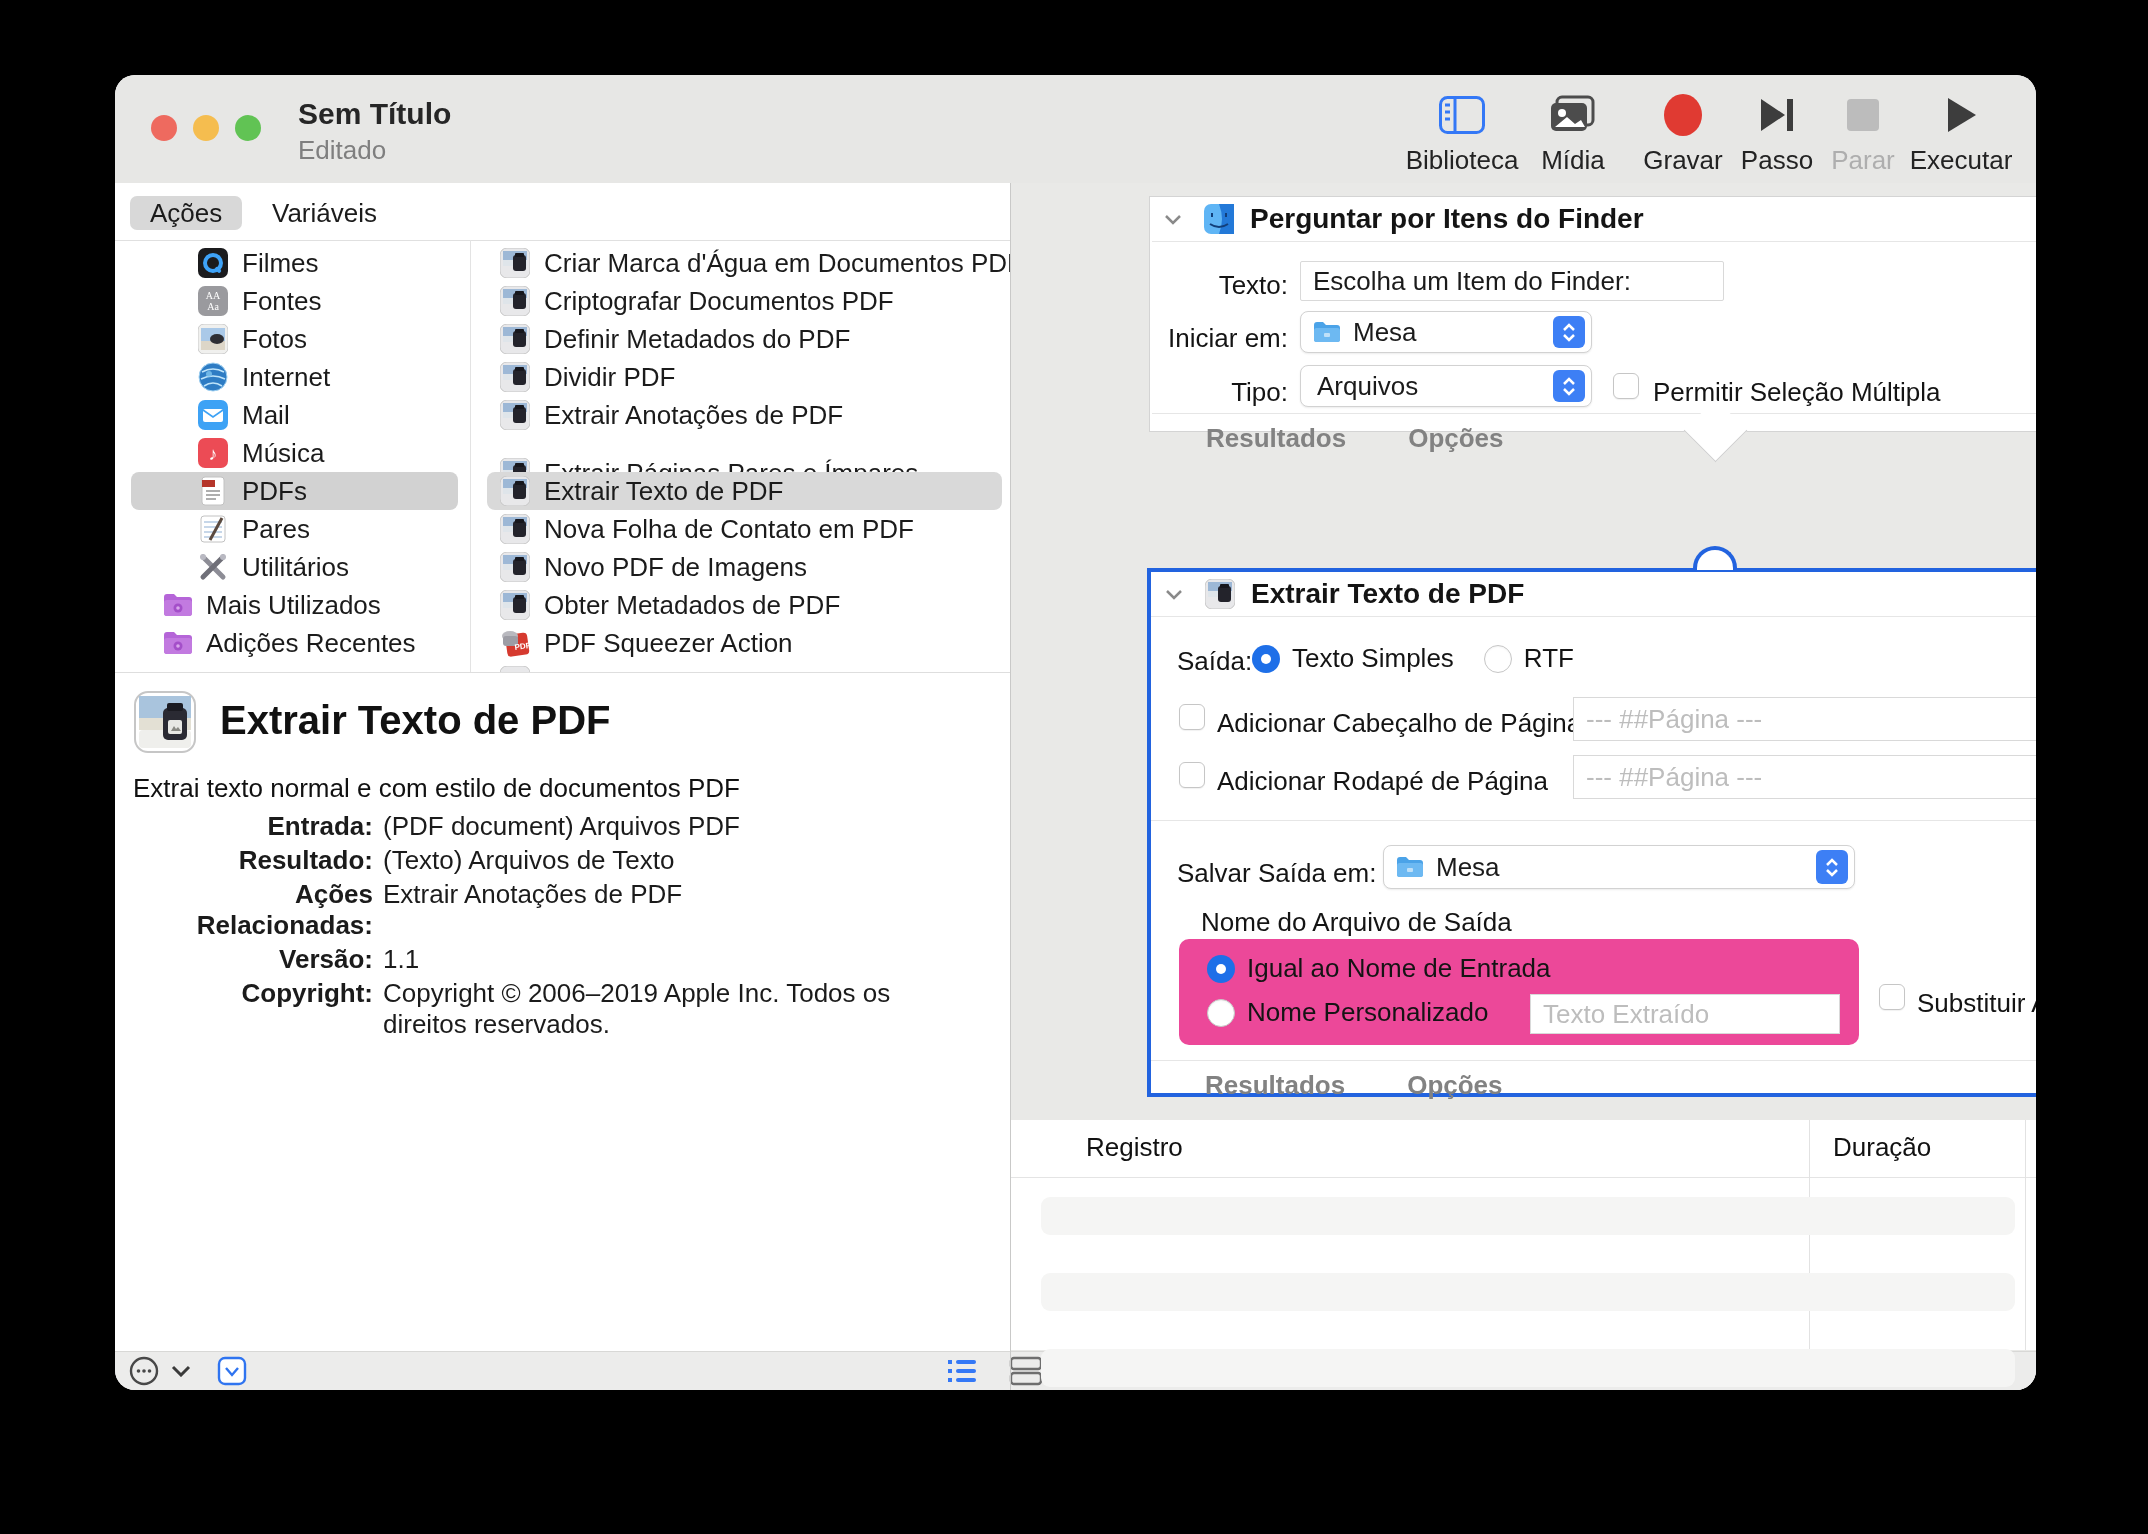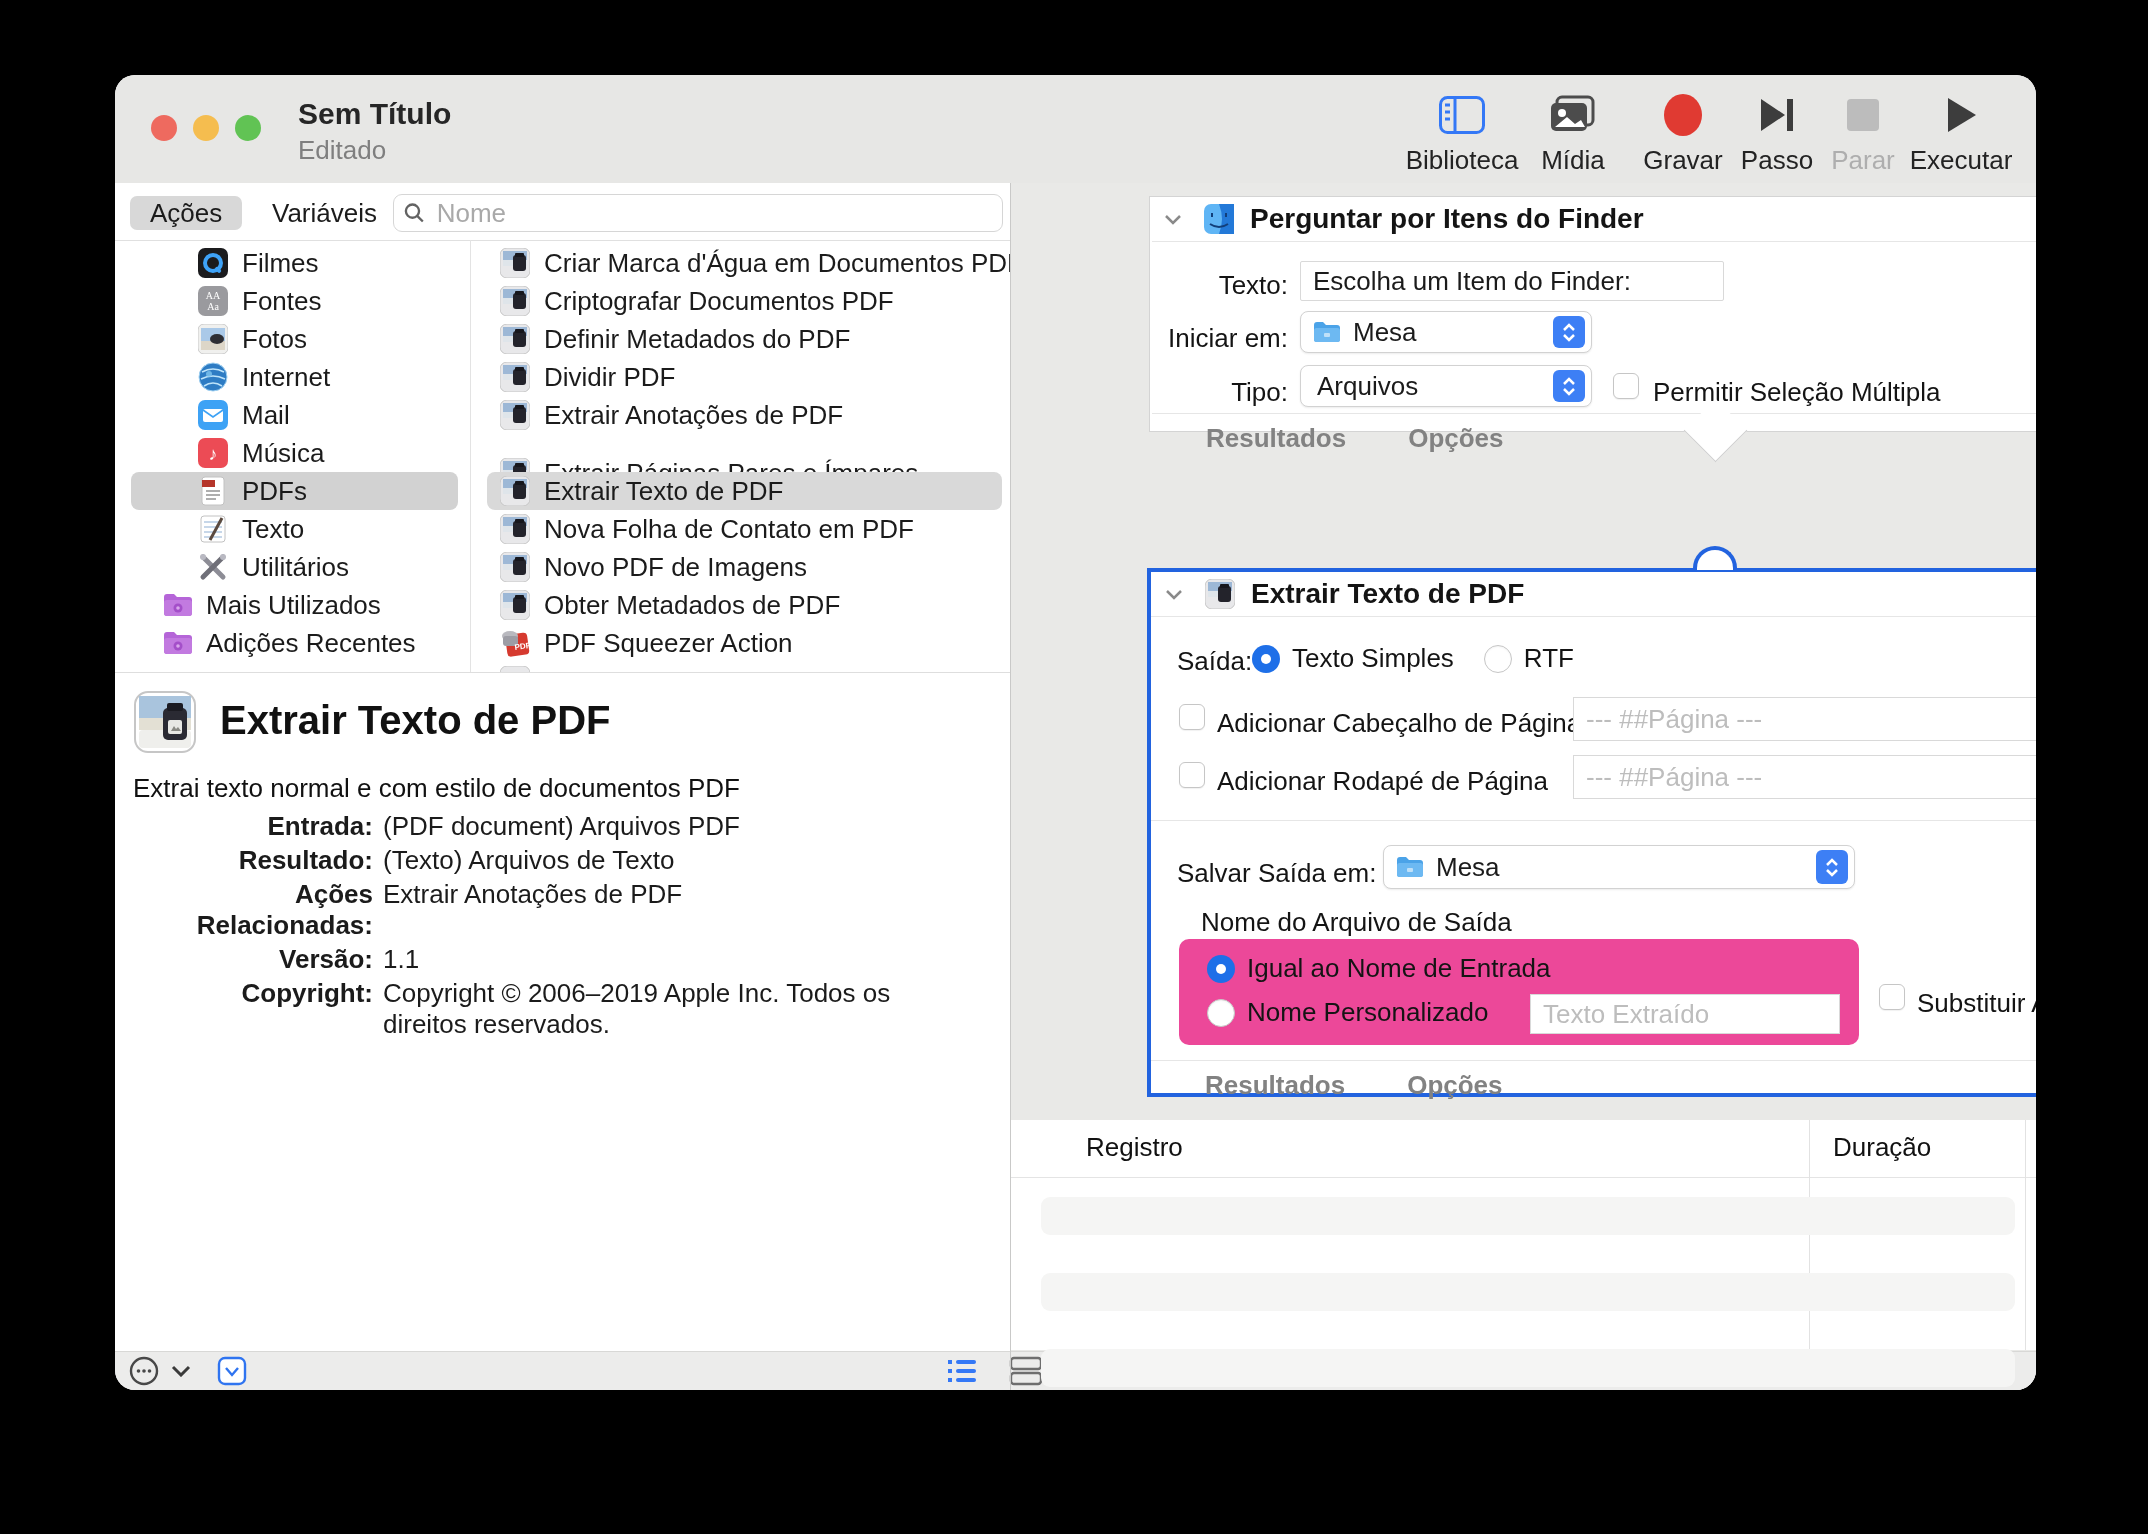--- a/index.html
+++ b/index.html
@@ -169,27 +169,20 @@
               <path d="M4 2 L32 19 L4 36 Z" fill="#3d3d3d"></path>
             </svg>
       </div>
       <div class="lb">Executar</div>
     </div>
   </div>
 
   <div class="tabsrow">
     <div class="tab sel" style="left:15px;">Ações</div>
     <div class="tab" style="left:137px;">Variáveis</div>
-    <div class="search">
-      <svg width="22" height="22" viewBox="0 0 22 22">
-            <circle cx="9" cy="9" r="7" fill="none" stroke="#636363" stroke-width="2.5"></circle>
-            <line x1="14" y1="14" x2="20" y2="20" stroke="#636363" stroke-width="2.5"></line>
-          </svg>
-      <input readonly="" placeholder="Nome" style="">
-    </div>
   </div>
 
   <div>
     <div class="cat-row child" style="top:169px;">
       <span class="pill"></span>
       <span class="ic">
             <svg width="30" height="30" viewBox="0 0 30 30">
               <rect width="30" height="30" rx="7" fill="#1b1b1d"></rect>
               <circle cx="15" cy="15" r="8" fill="none" stroke="#3ea2f7" stroke-width="4"></circle>
               <rect x="19" y="18" width="7" height="4" rx="2" transform="rotate(45 19 18)" fill="#3ea2f7"></rect>
@@ -271,21 +264,21 @@
       <span class="ic">
             <svg width="30" height="30" viewBox="0 0 30 30">
               <rect x="3" y="2" width="24" height="26" rx="3" fill="#fff" stroke="#c2c2c2"></rect>
               <line x1="6" y1="8" x2="24" y2="8" stroke="#b9cde4" stroke-width="1.6"></line>
               <line x1="6" y1="13" x2="24" y2="13" stroke="#b9cde4" stroke-width="1.6"></line>
               <line x1="6" y1="18" x2="24" y2="18" stroke="#b9cde4" stroke-width="1.6"></line>
               <line x1="6" y1="23" x2="24" y2="23" stroke="#b9cde4" stroke-width="1.6"></line>
               <line x1="24" y1="4" x2="12" y2="26" stroke="#5b4a3f" stroke-width="3"></line>
             </svg>
           </span>
-      <span class="lb">Texto</span>
+      <span class="lb">Pares</span>
     </div>
     <div class="cat-row child" style="top:473px;">
       <span class="pill"></span>
       <span class="ic">
             <svg width="30" height="30" viewBox="0 0 30 30">
               <line x1="5" y1="5" x2="25" y2="25" stroke="#8d8d96" stroke-width="5" stroke-linecap="round"></line>
               <line x1="25" y1="5" x2="5" y2="25" stroke="#6f6f78" stroke-width="5" stroke-linecap="round"></line>
               <circle cx="5" cy="5" r="3" fill="#b9b9c2"></circle>
               <circle cx="25" cy="5" r="3" fill="#b9b9c2"></circle>
             </svg>

